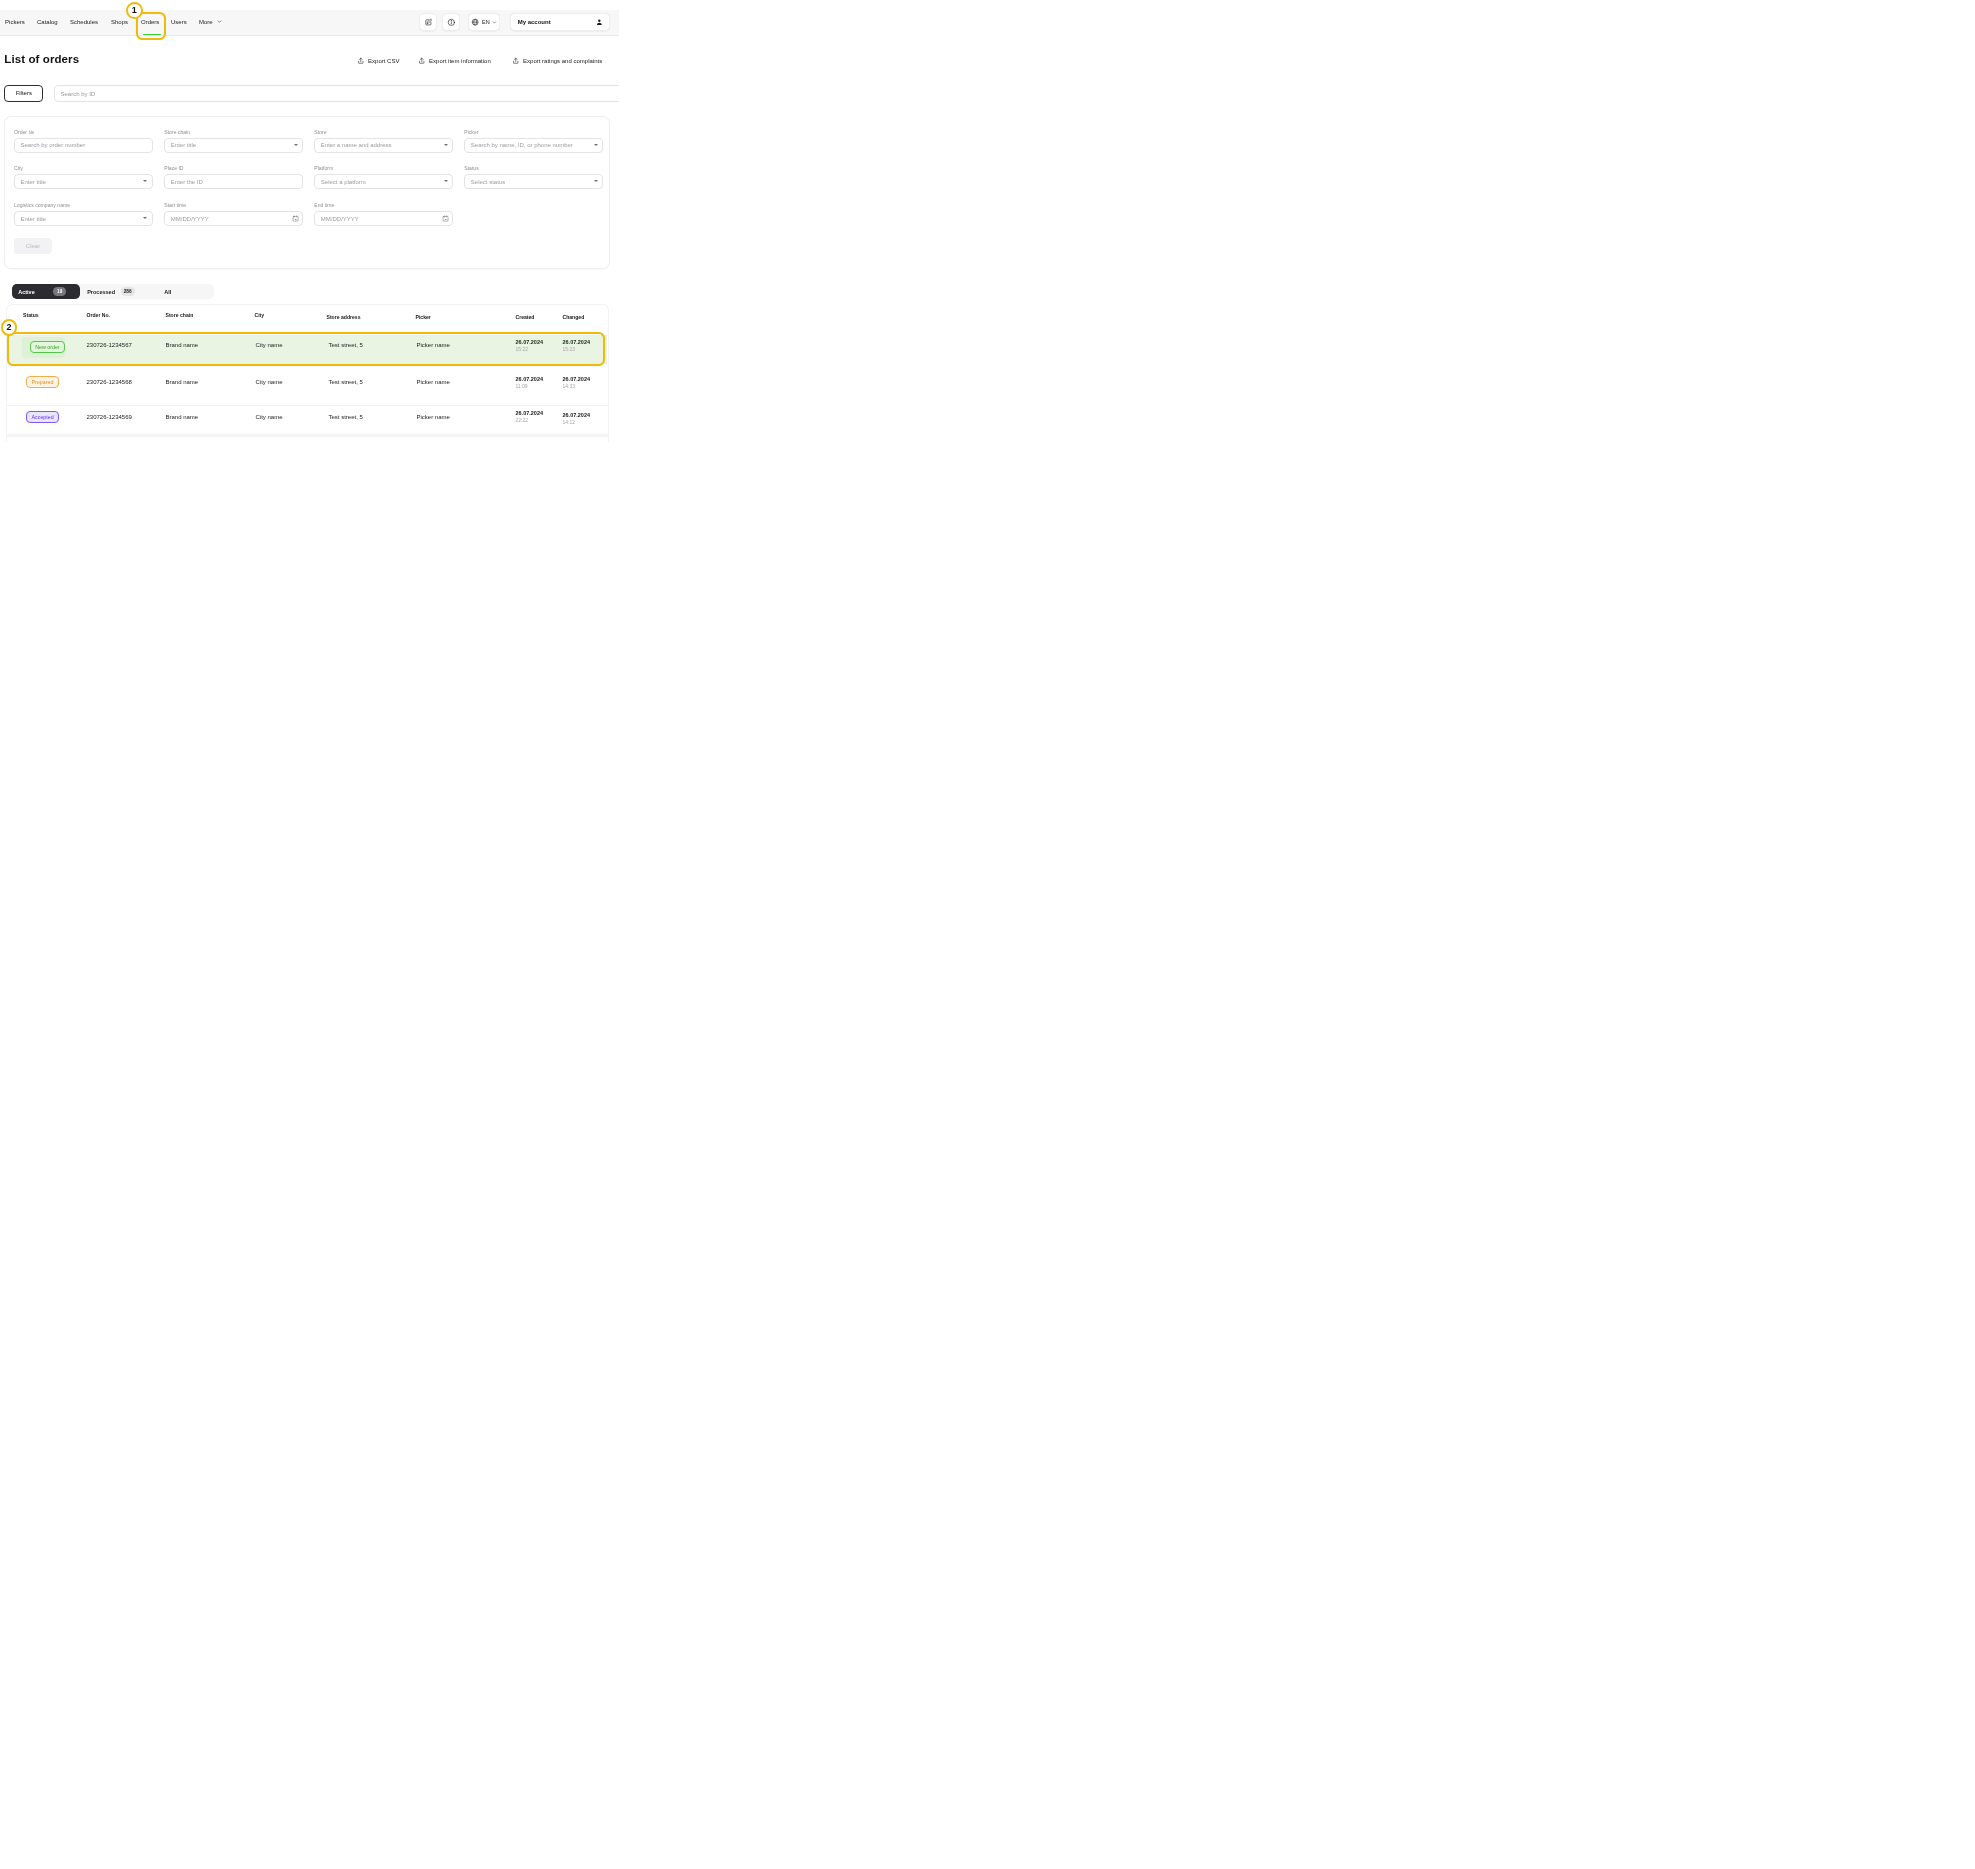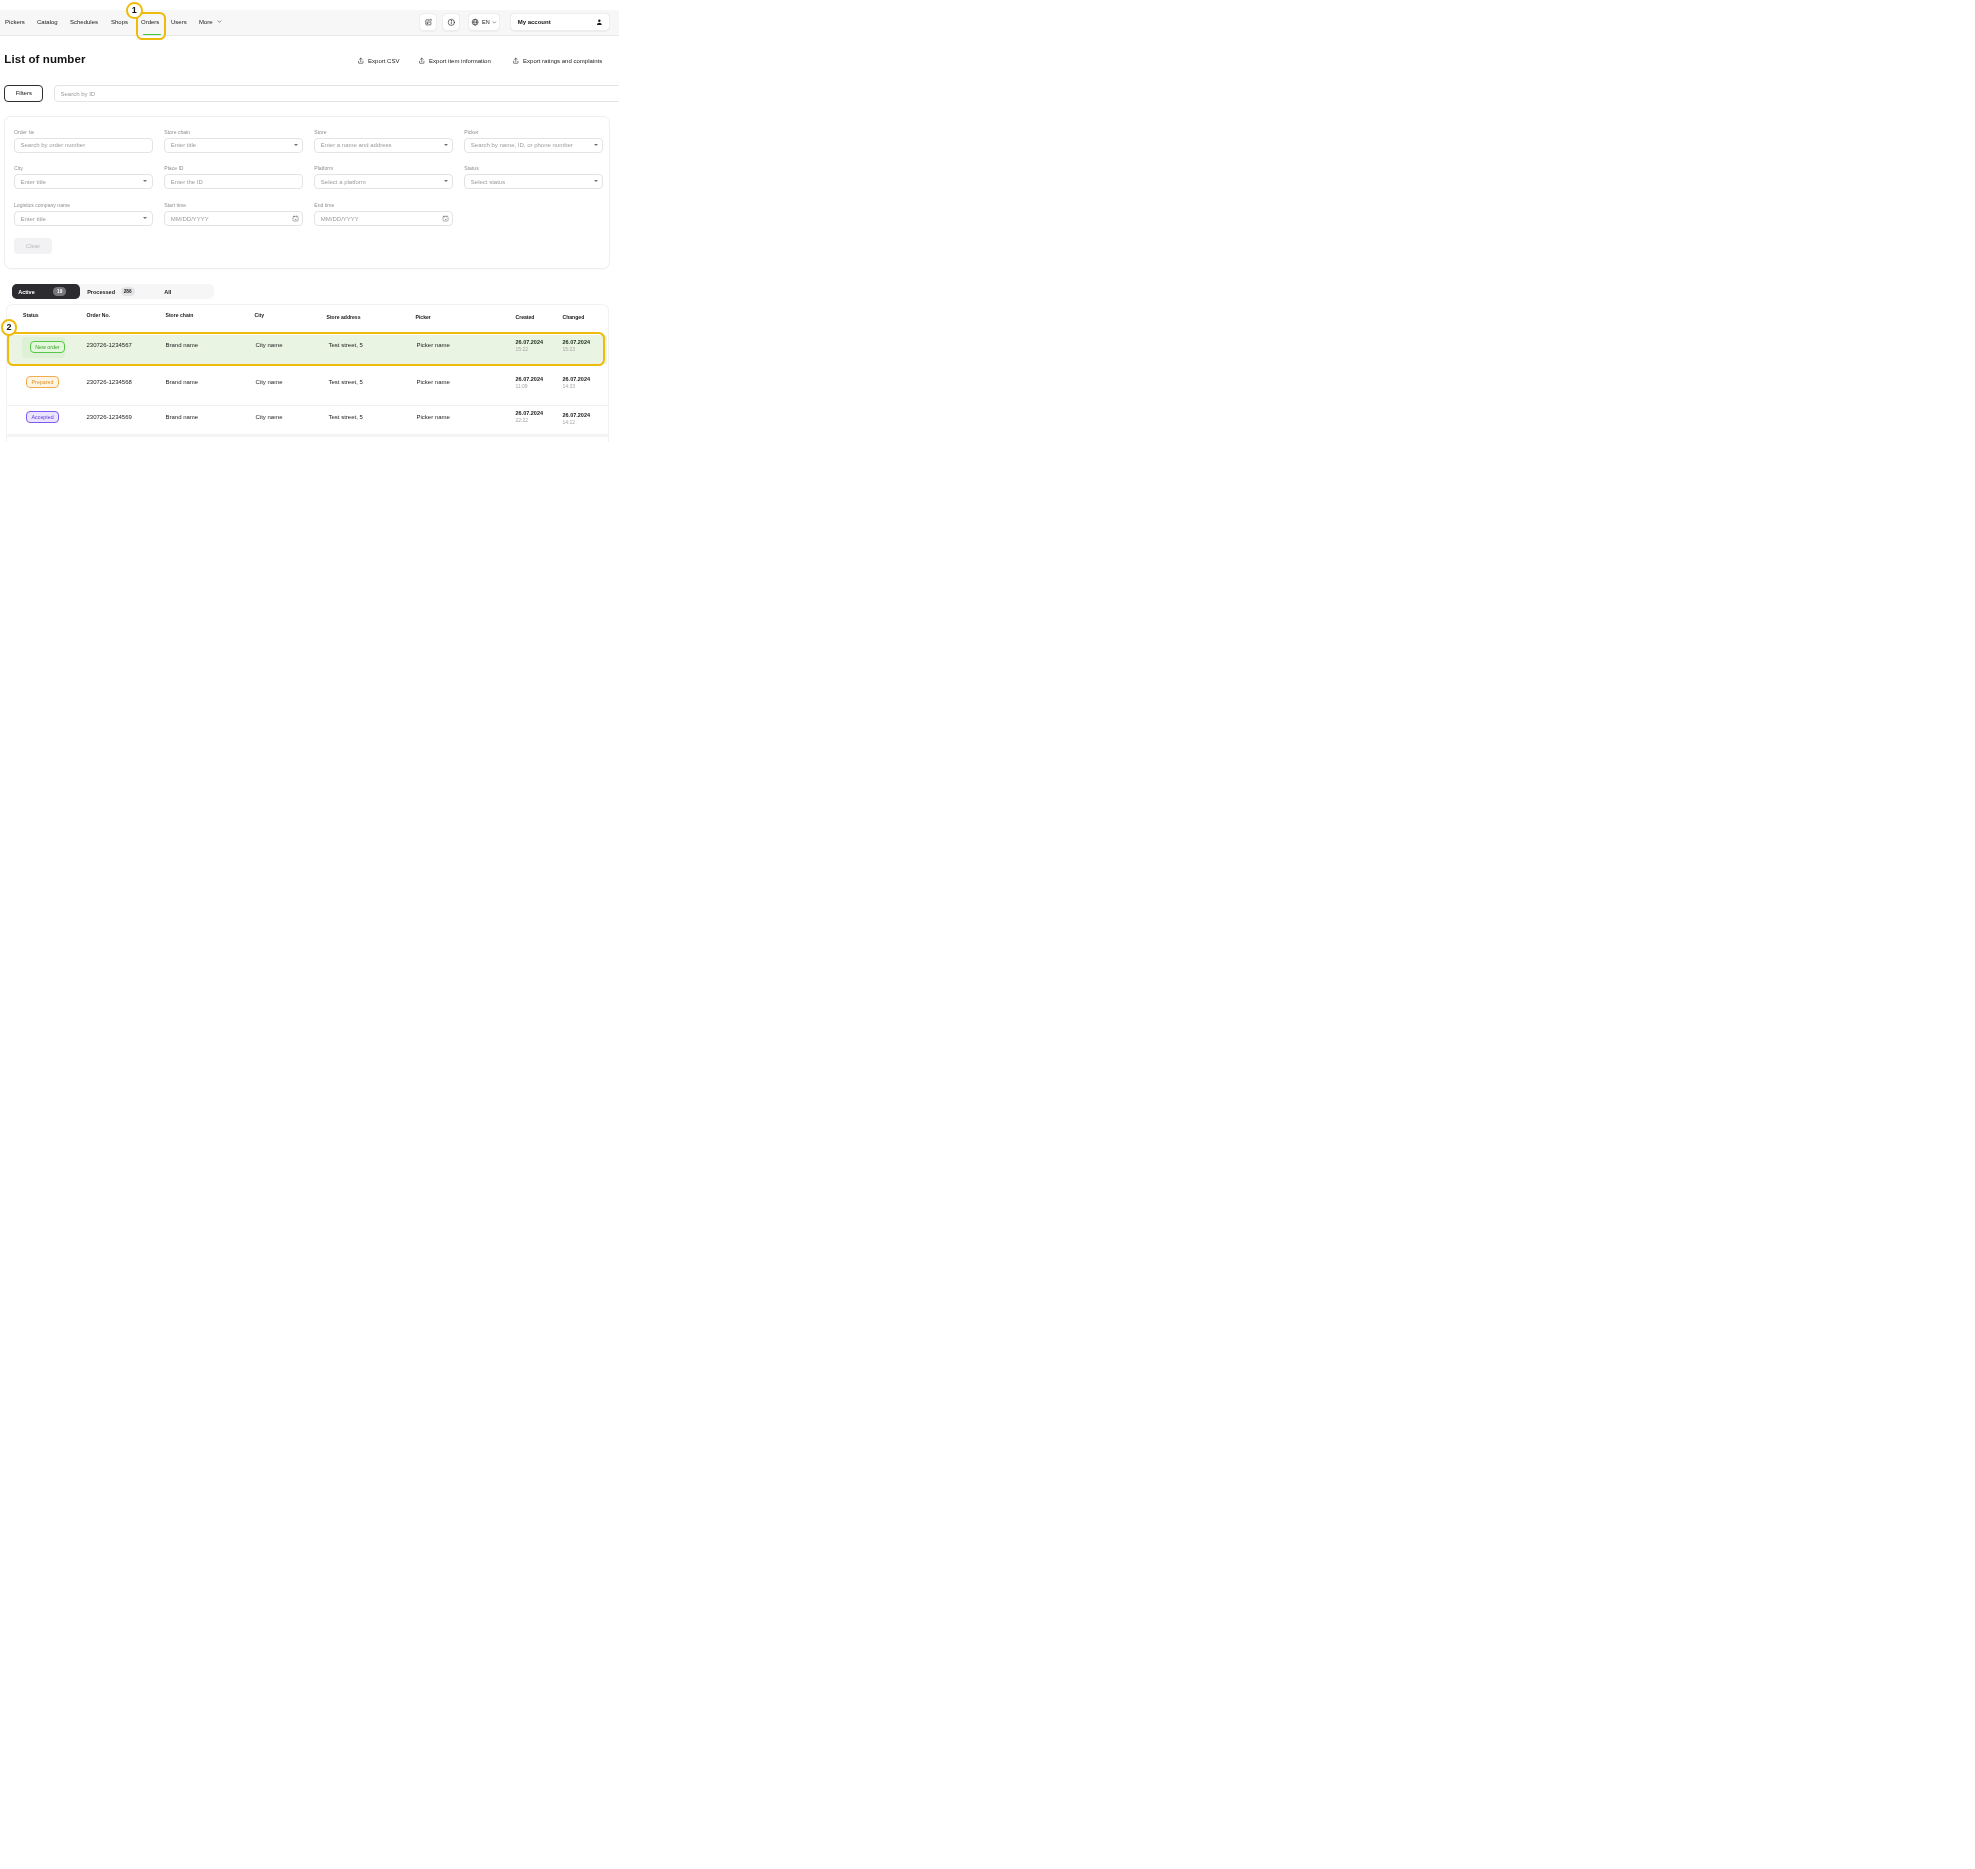--- a/index.html
+++ b/index.html
@@ -150,21 +150,21 @@
         </svg>
       </span>
     </div>
   </div>
 
   <div class="ann-rect" style="left:136px; top:11.5px; width:30px; height:28px"></div>
   <div class="ann-circle" style="left:126px; top:2px">
     <span>1</span>
   </div>
 
-  <h1 class="page-title">List of number</h1>
+  <h1 class="page-title">List of orders</h1>
 
   <div class="export-link" style="left:357px">
     <span style="font-weight:400">
       <svg width="7.5" height="7.5" viewBox="0 0 24 24" fill="none" stroke="#1b1b1d" stroke-width="1.8" stroke-linecap="round" stroke-linejoin="round">
           <path d="M12 15V3.8"></path>
           <path d="M7.8 7.6 12 3.4l4.2 4.2"></path>
           <path d="M5 13.5v5.3a1.2 1.2 0 0 0 1.2 1.2h11.6A1.2 1.2 0 0 0 19 18.8v-5.3"></path>
         </svg>
     </span>
     <span>Export CSV</span>

